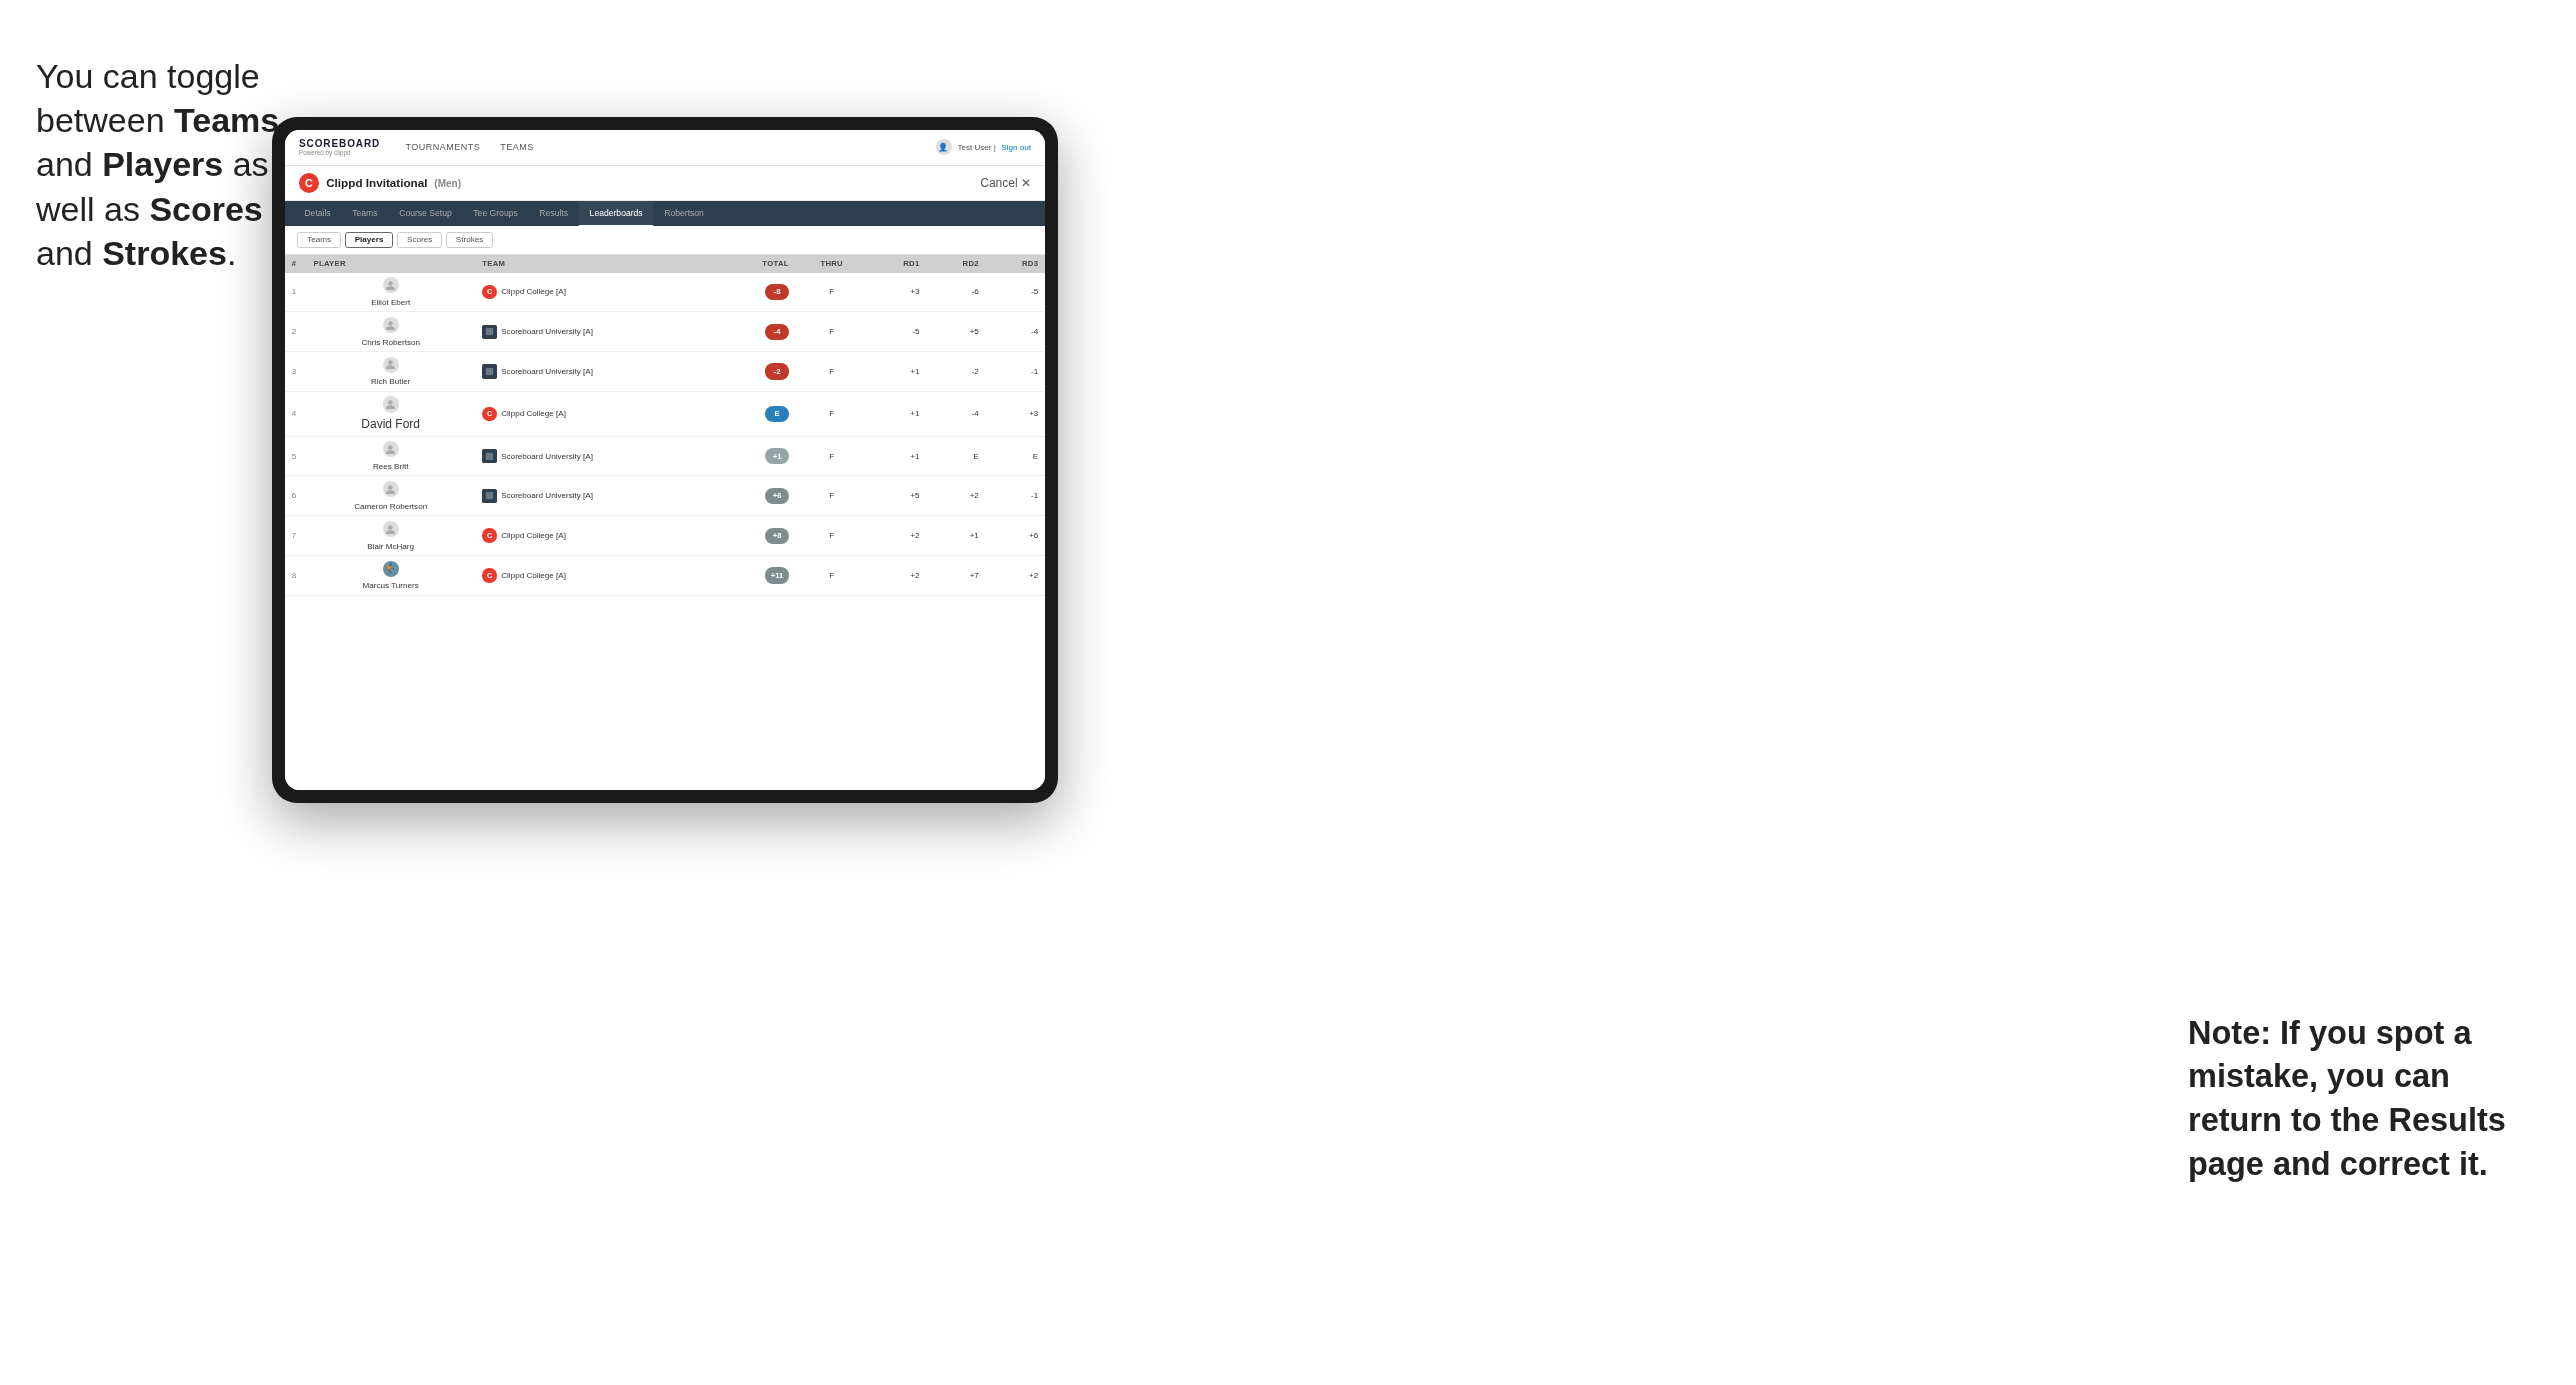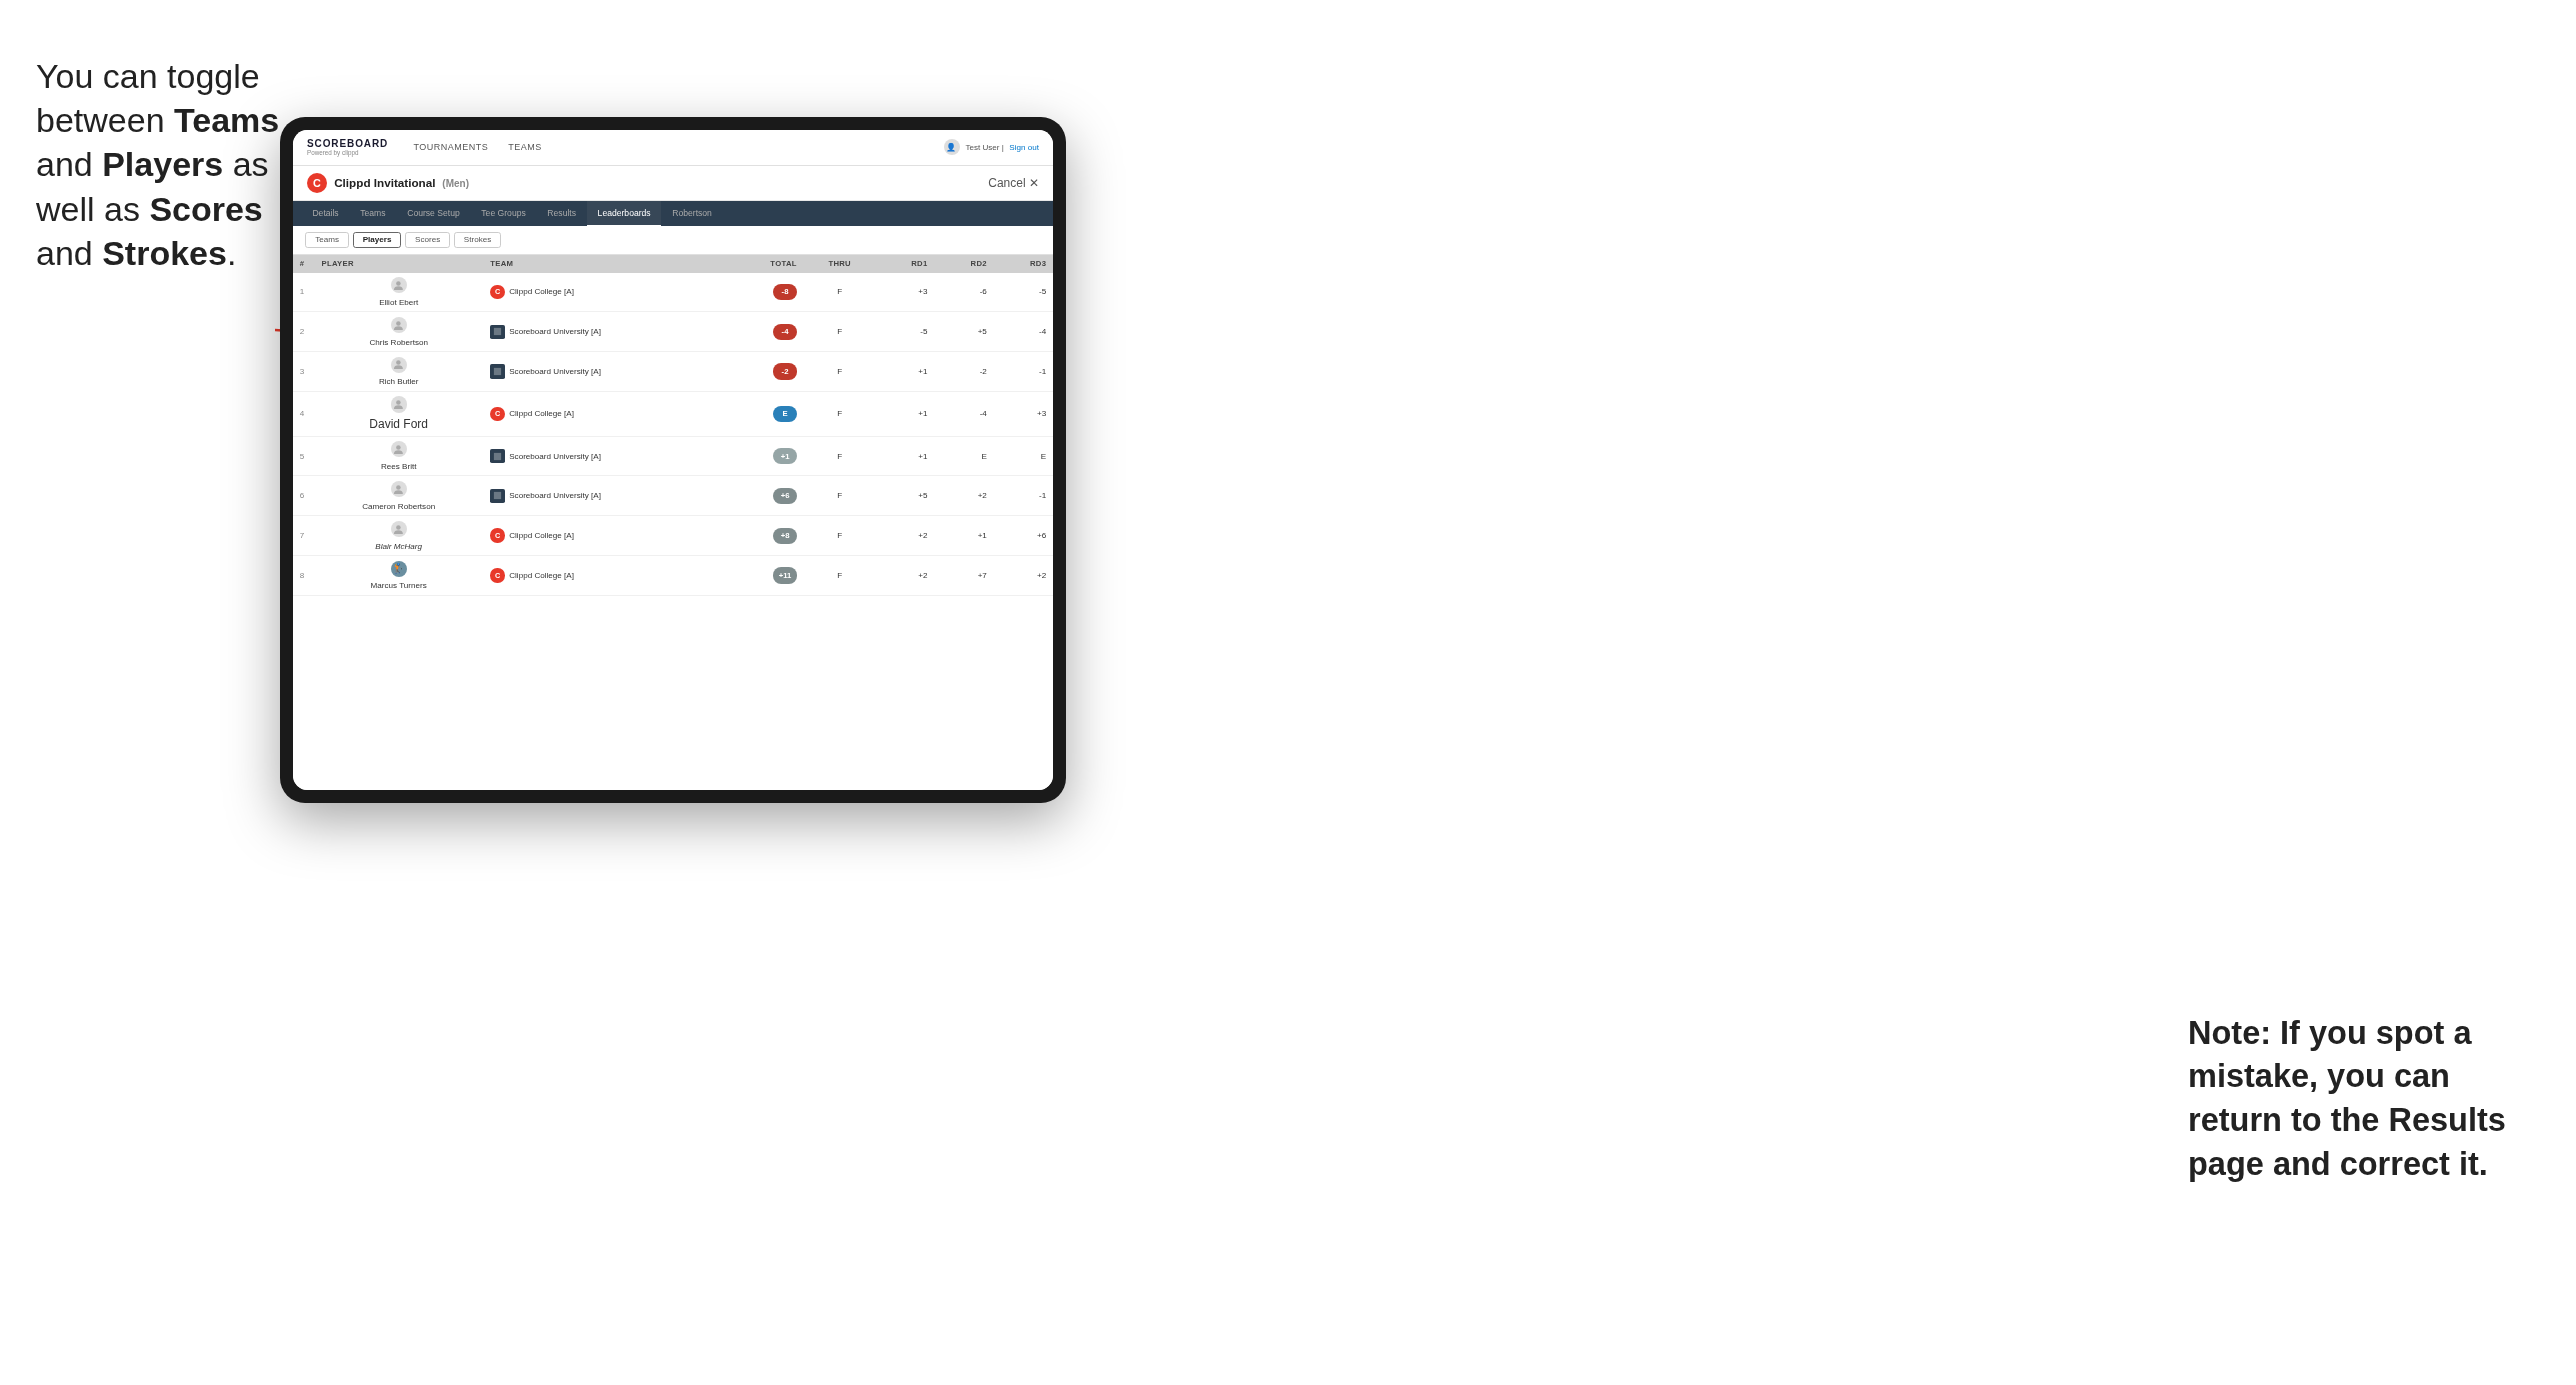--- a/index.html
+++ b/index.html
@@ -32,21 +32,21 @@
       width: 343px;
       font-size: 32.5px;
       line-height: 1.35;
       color: #222;
     }
     .right-annotation strong { font-weight: 800; }
 
     
     .tablet-frame {
       position: absolute;
-      left: 280px;
+      left: 272px;
       top: 117px;
       width: 786px;
       height: 686px;
       background: #1a1a1a;
       border-radius: 25px;
       box-shadow: 0 18px 54px rgba(0,0,0,0.35);
       padding: 12.6px;
     }
     .tablet-screen {
       width: 100%;
@@ -550,21 +550,21 @@
             <tr>
               <td style="font-size: 8.1px; color: rgb(136, 136, 136);">7</td>
               <td>
                 <div class="player-cell">
                   <div class="avatar">
                     <svg width="10.8" height="10.8" viewBox="0 0 12 12">
                       <circle cx="6" cy="4" r="2.5" fill="#aaa"></circle>
                       <path d="M1 11c0-2.8 2.2-4 5-4s5 1.2 5 4" fill="#aaa"></path>
                     </svg>
                   </div>
-                  <span style="font-size: 8.1px; font-style: italic;">Blair McHarg</span>
+                  <span style="font-size: 8.1px;">Blair McHarg</span>
                 </div>
               </td>
               <td>
                 <div class="team-cell">
                   <div class="team-badge">C</div>
                   <span style="font-size: 8.1px;">Clippd College [A]</span>
                 </div>
               </td>
               <td class="right"><span class="score-badge score-darkgray">+8</span></td>
               <td class="center">F</td>

